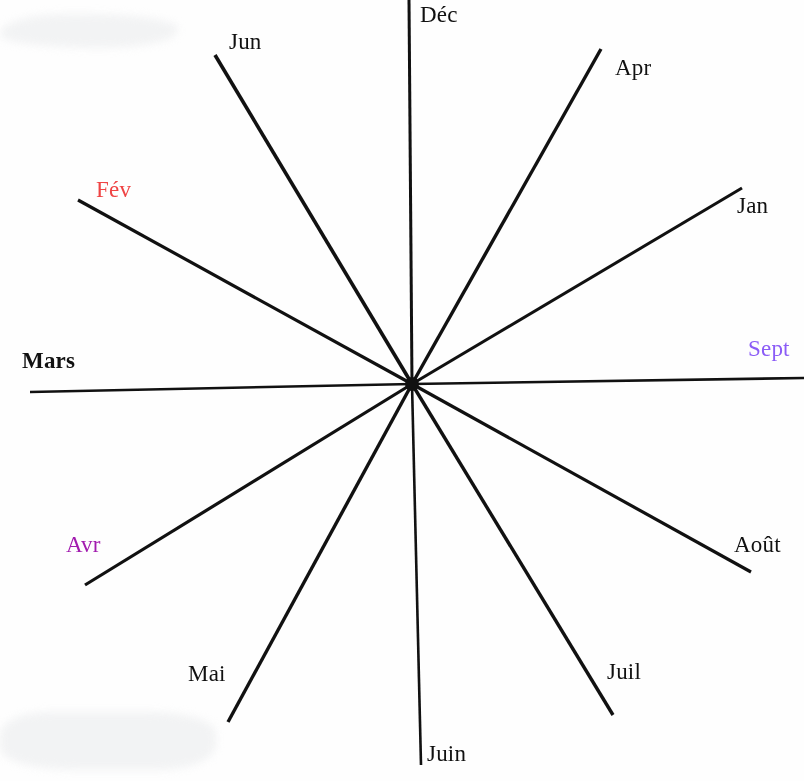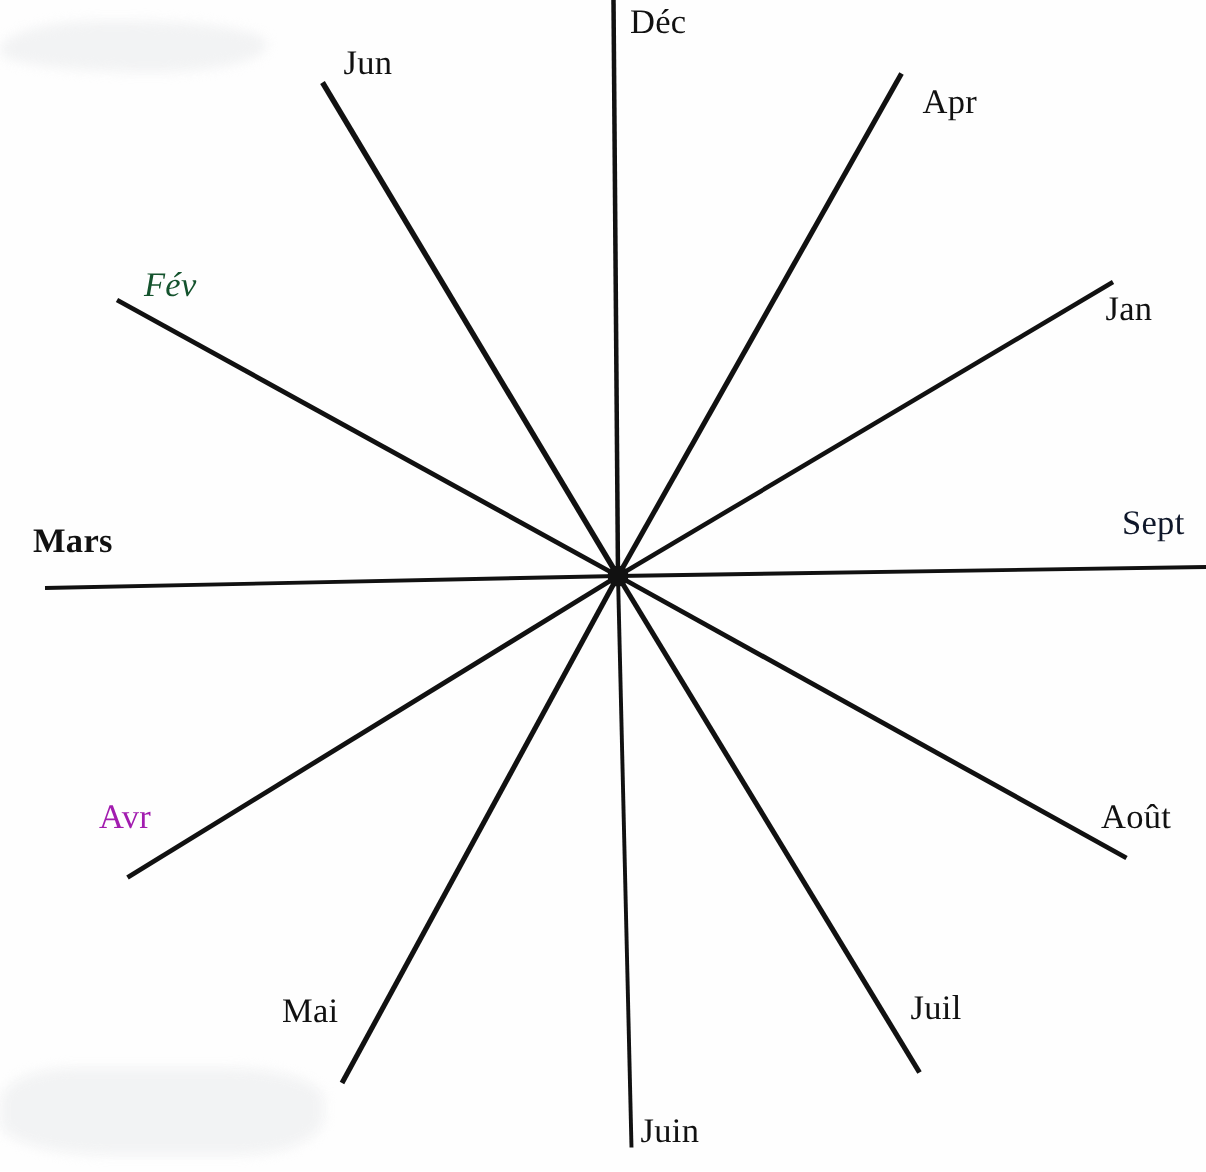--- a/index.html
+++ b/index.html
@@ -87,24 +87,24 @@
         <line class="ray-line" x1="412" y1="384" x2="78" y2="200" stroke-width="3.2" stroke="#111111"></line>
         <line class="ray-line" x1="412" y1="384" x2="215" y2="55" stroke-width="3.6" stroke="#111111"></line>
       </g>
     <circle id="hub" class="hub" cx="412" cy="384" r="7" fill="#111111"></circle>
   </svg>
 
   <div id="labels">
       <div class="month-label" style="left: 420px; top: 3px; color: rgb(17, 17, 17);">Déc</div>
       <div class="month-label" style="left: 615px; top: 56px; color: rgb(17, 17, 17);">Apr</div>
       <div class="month-label" style="left: 737px; top: 194px; color: rgb(17, 17, 17);">Jan</div>
-      <div class="month-label" style="left: 748px; top: 337px; color: #0f172a;">Sept</div>
+      <div class="month-label" style="left: 748px; top: 337px; color: #8b5cf6;">Sept</div>
       <div class="month-label" style="left: 734px; top: 533px; color: rgb(17, 17, 17);">Août</div>
       <div class="month-label" style="left: 607px; top: 660px; color: rgb(17, 17, 17);">Juil</div>
       <div class="month-label" style="left: 427px; top: 742px; color: rgb(17, 17, 17);">Juin</div>
       <div class="month-label" style="left: 188px; top: 662px; color: rgb(17, 17, 17);">Mai</div>
       <div class="month-label" style="left: 66px; top: 533px; color: #a21caf;">Avr</div>
       <div class="month-label" style="left: 22px; top: 349px; color: rgb(17, 17, 17); font-weight: bold;">Mars</div>
-      <div class="month-label" style="left: 96px; top: 178px; color: #14532d; font-style: italic;">Fév</div>
+      <div class="month-label" style="left: 96px; top: 178px; color: #ef4444;">Fév</div>
       <div class="month-label" style="left: 229px; top: 30px; color: rgb(17, 17, 17);">Jun</div>
     </div>
 
 </div>
 
 </body></html>

